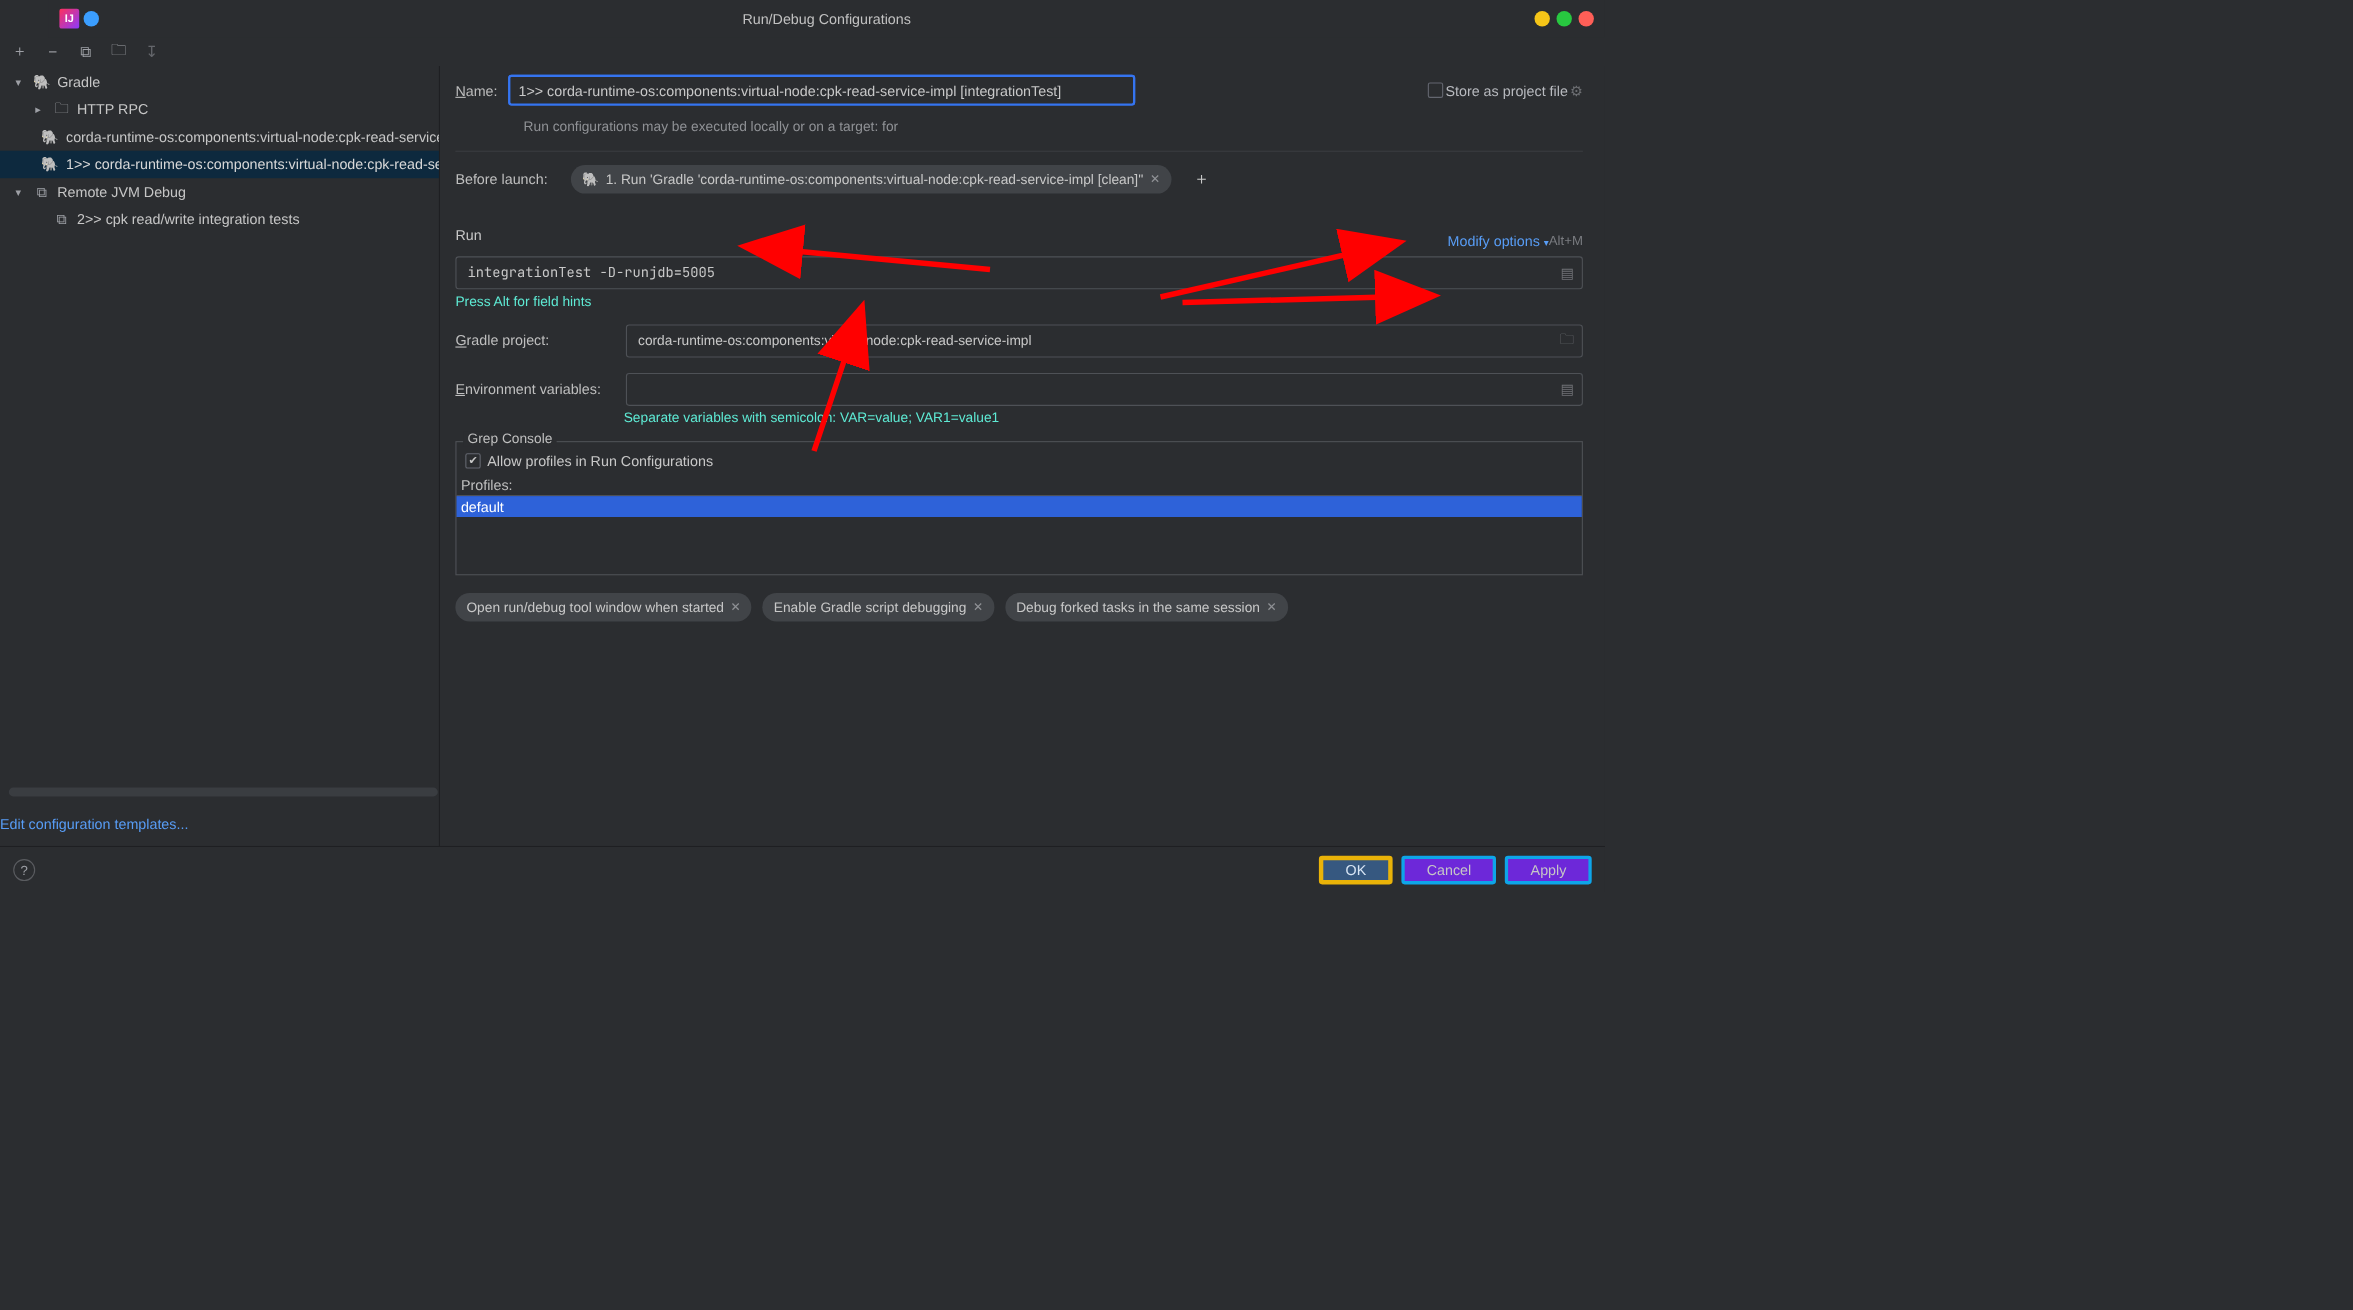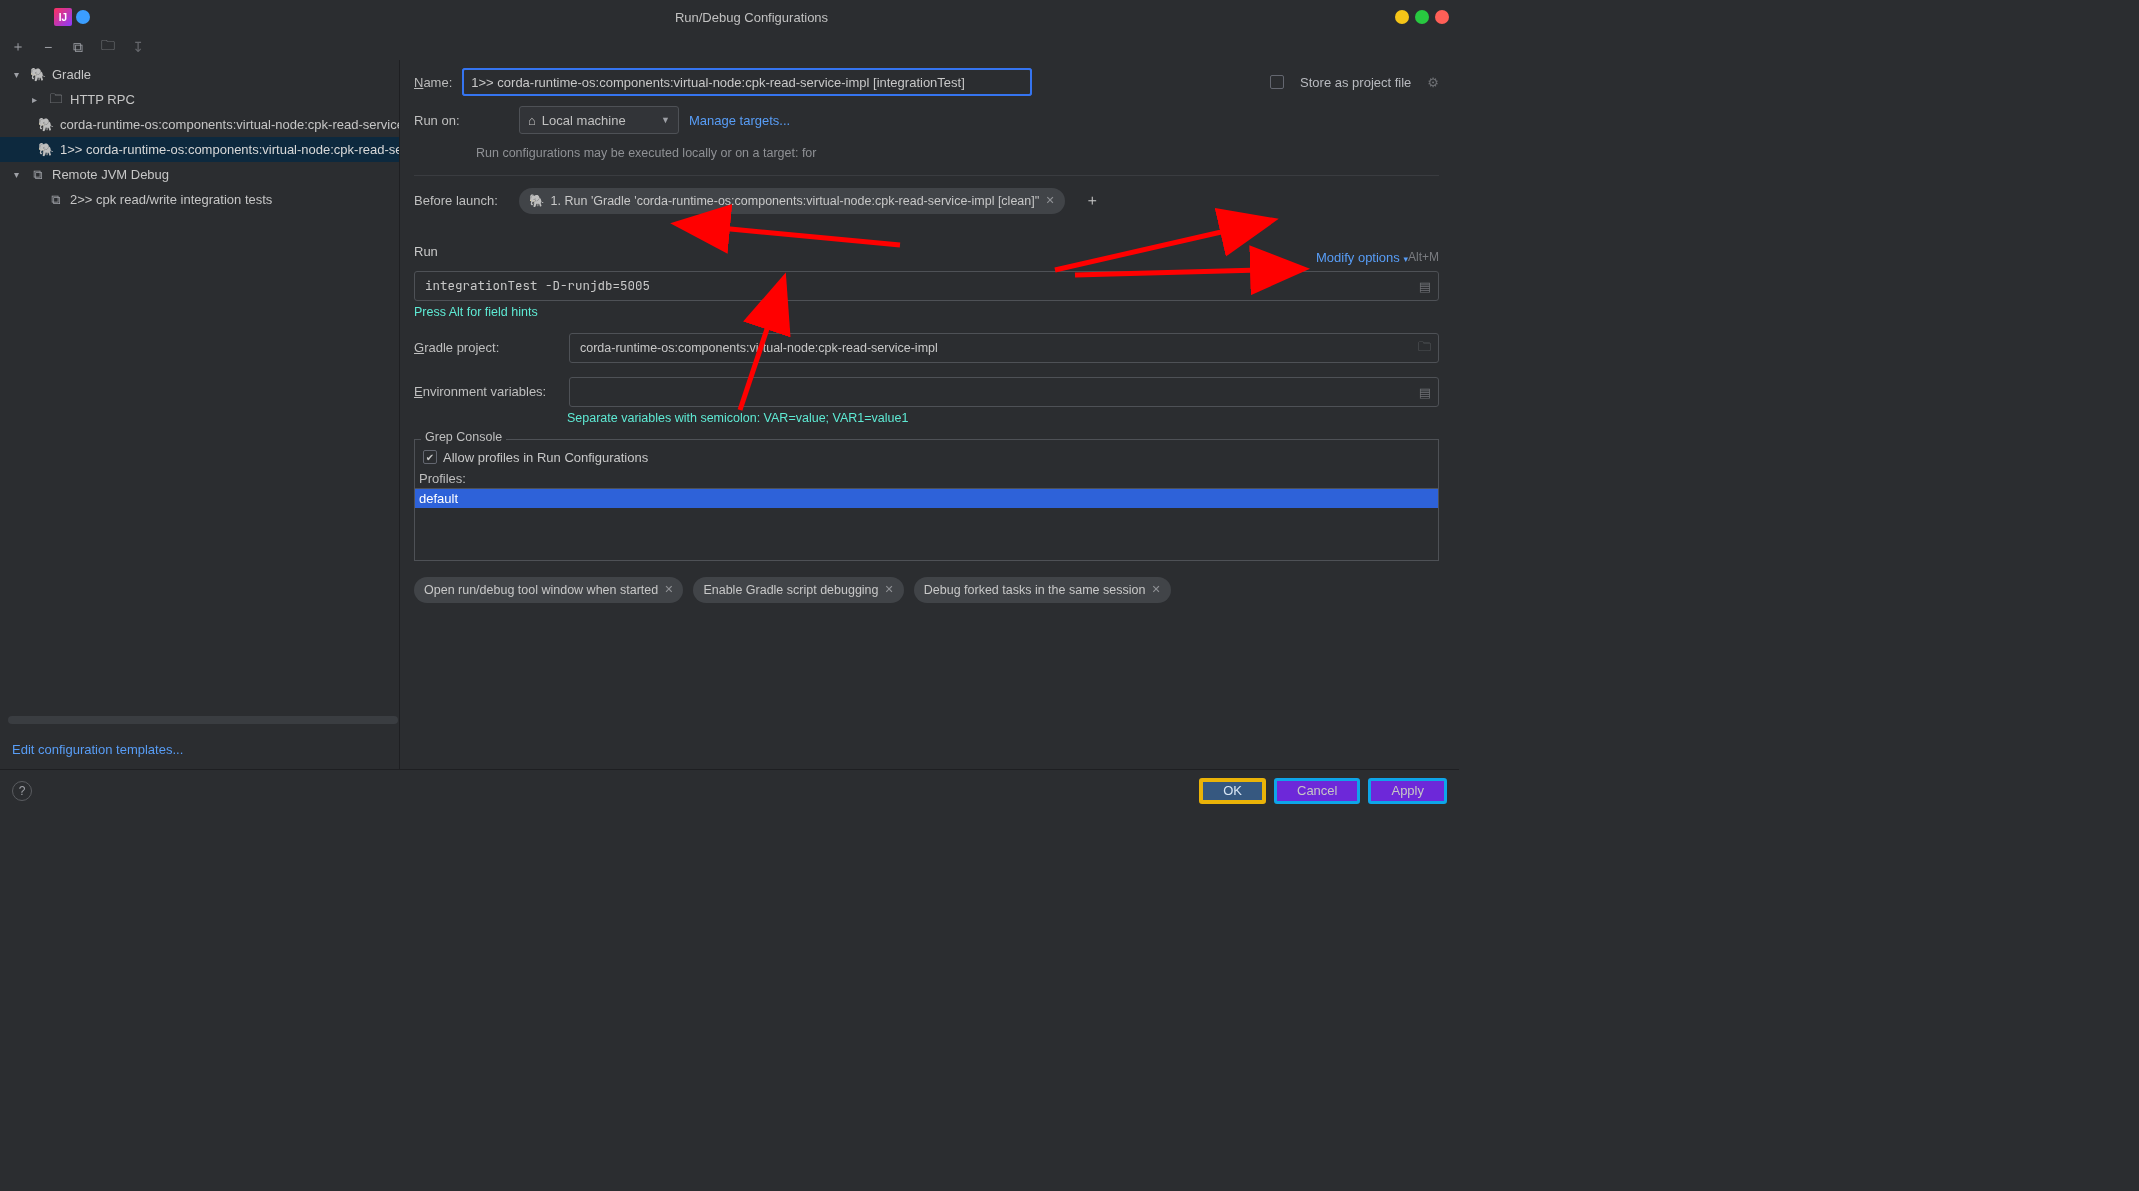--- a/index.html
+++ b/index.html
@@ -64,21 +64,21 @@
     color:#c6c6c6;
     white-space:nowrap;
     gap:6px;
   }
   .tree-row.lvl1{padding-left:14px;}
   .tree-row.lvl2{padding-left:32px;}
   .tree-row.selected{background:#0d293e;color:#d8d8d8;}
   .tree-arrow{width:10px;color:#9ea0a6;font-size:10px;}
   .tree-icon{width:16px;text-align:center;color:#9ea0a6;}
   .scrollbar-h{height:8px;background:#3a3d41;border-radius:4px;margin:6px 8px;width:390px;}
-  .edit-templates{padding:12px 12px;color:#589df6;font-size:13px;}
+  .edit-templates{padding:12px 0;color:#589df6;font-size:13px;}
   
   .content {flex:1;background:#2b2d30;overflow:auto;padding:8px 20px 8px 14px;}
   .row {display:flex;align-items:center;margin-bottom:10px;gap:10px;}
   .label-col{width:95px;color:#bfbfbf;}
   .underline{text-decoration:underline;text-decoration-style:solid;}
   .input {
     background:#2b2d30;
     border:1px solid #4e5156;
     color:#c8c8c8;
     height:28px;
@@ -90,21 +90,21 @@
   .input.big{width:570px;}
   .select-box{
     background:#323438;border:1px solid #4e5156;border-radius:3px;
     height:28px;display:flex;align-items:center;padding:0 8px;gap:6px;
     color:#c1c1c1;
   }
   .select-box .caret{margin-left:auto;font-size:9px;color:#9ea0a6;}
   .link{color:#589df6;}
   .helper{color:#8f9195;font-size:12.5px;margin-left:62px;line-height:1.5;}
   
-  .store-chk{display:flex;align-items:center;gap:16px;color:#b8babf;margin-left:auto;}
+  .store-chk{display:flex;align-items:center;gap:2px;color:#b8babf;margin-left:auto;}
   .gear{color:#6d6f73;}
   
   hr.sep{border:none;border-top:1px solid #3a3c40;margin:12px 0;}
   
   .tag-chip{
     background:#414448;border-radius:14px;height:26px;
     display:inline-flex;align-items:center;padding:0 10px;gap:6px;
     color:#c8c8c8;font-size:12.5px;
   }
   .tag-chip .close{color:#8f9195;cursor:pointer;font-size:11px;}
@@ -225,29 +225,20 @@
     <div class="row">
       <span><span class="underline">N</span><span>ame:</span></span>
       <input class="input focus big" value="1&gt;&gt; corda-runtime-os:components:virtual-node:cpk-read-service-impl [integrationTest]" style="">
       <label class="store-chk">
         <span class="chkbox"></span>
         <span>Store as project file</span>
         <span class="gear">⚙</span>
       </label>
     </div>
 
-    <div class="row">
-      <span class="label-col">Run on:</span>
-      <div class="select-box" style="width:160px">
-        <span>⌂</span>
-        <span>Local machine</span>
-        <span class="caret">▼</span>
-      </div>
-      <span class="link">Manage targets...</span>
-    </div>
     <div class="helper">
       <div>Run configurations may be executed locally or on a target: for</div>
     </div>
 
     <hr class="sep">
 
     <div class="row">
       <span class="label-col" style="width:95px">Before launch:</span>
       <span class="tag-chip">
         <span>🐘</span>

